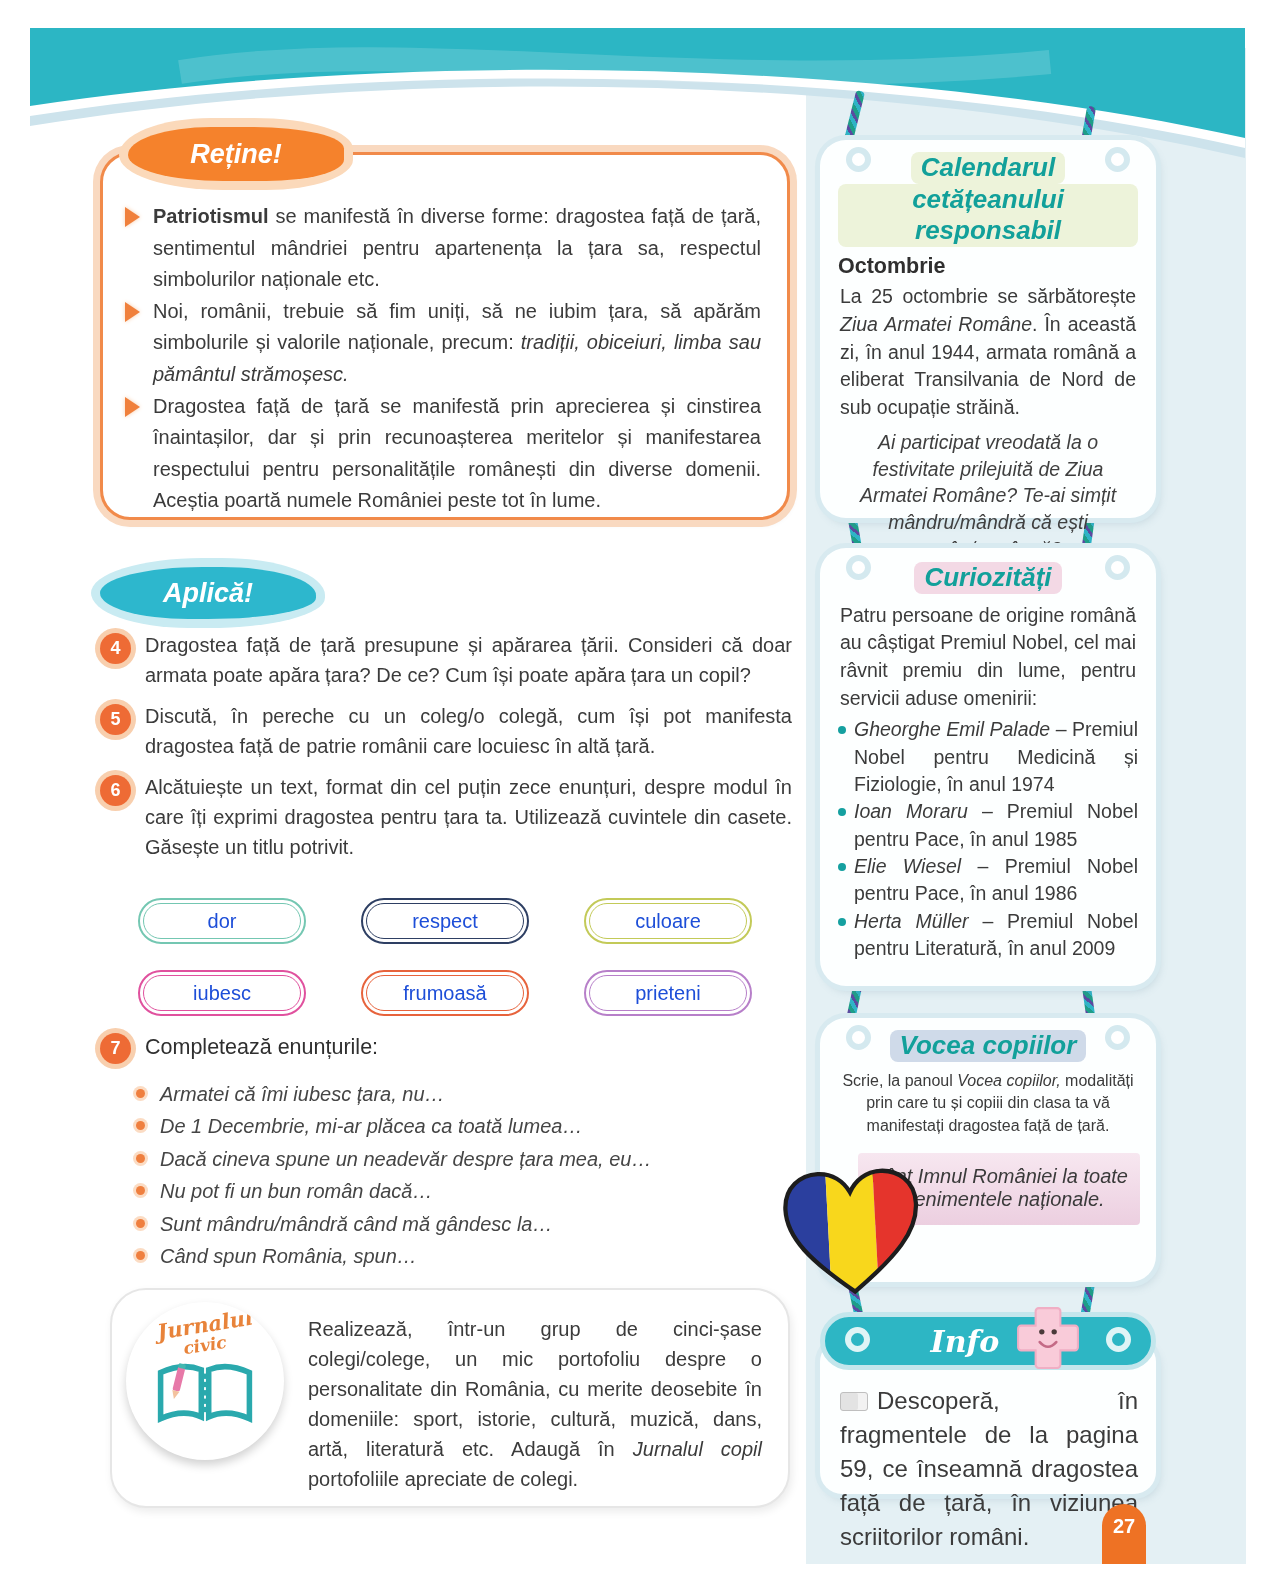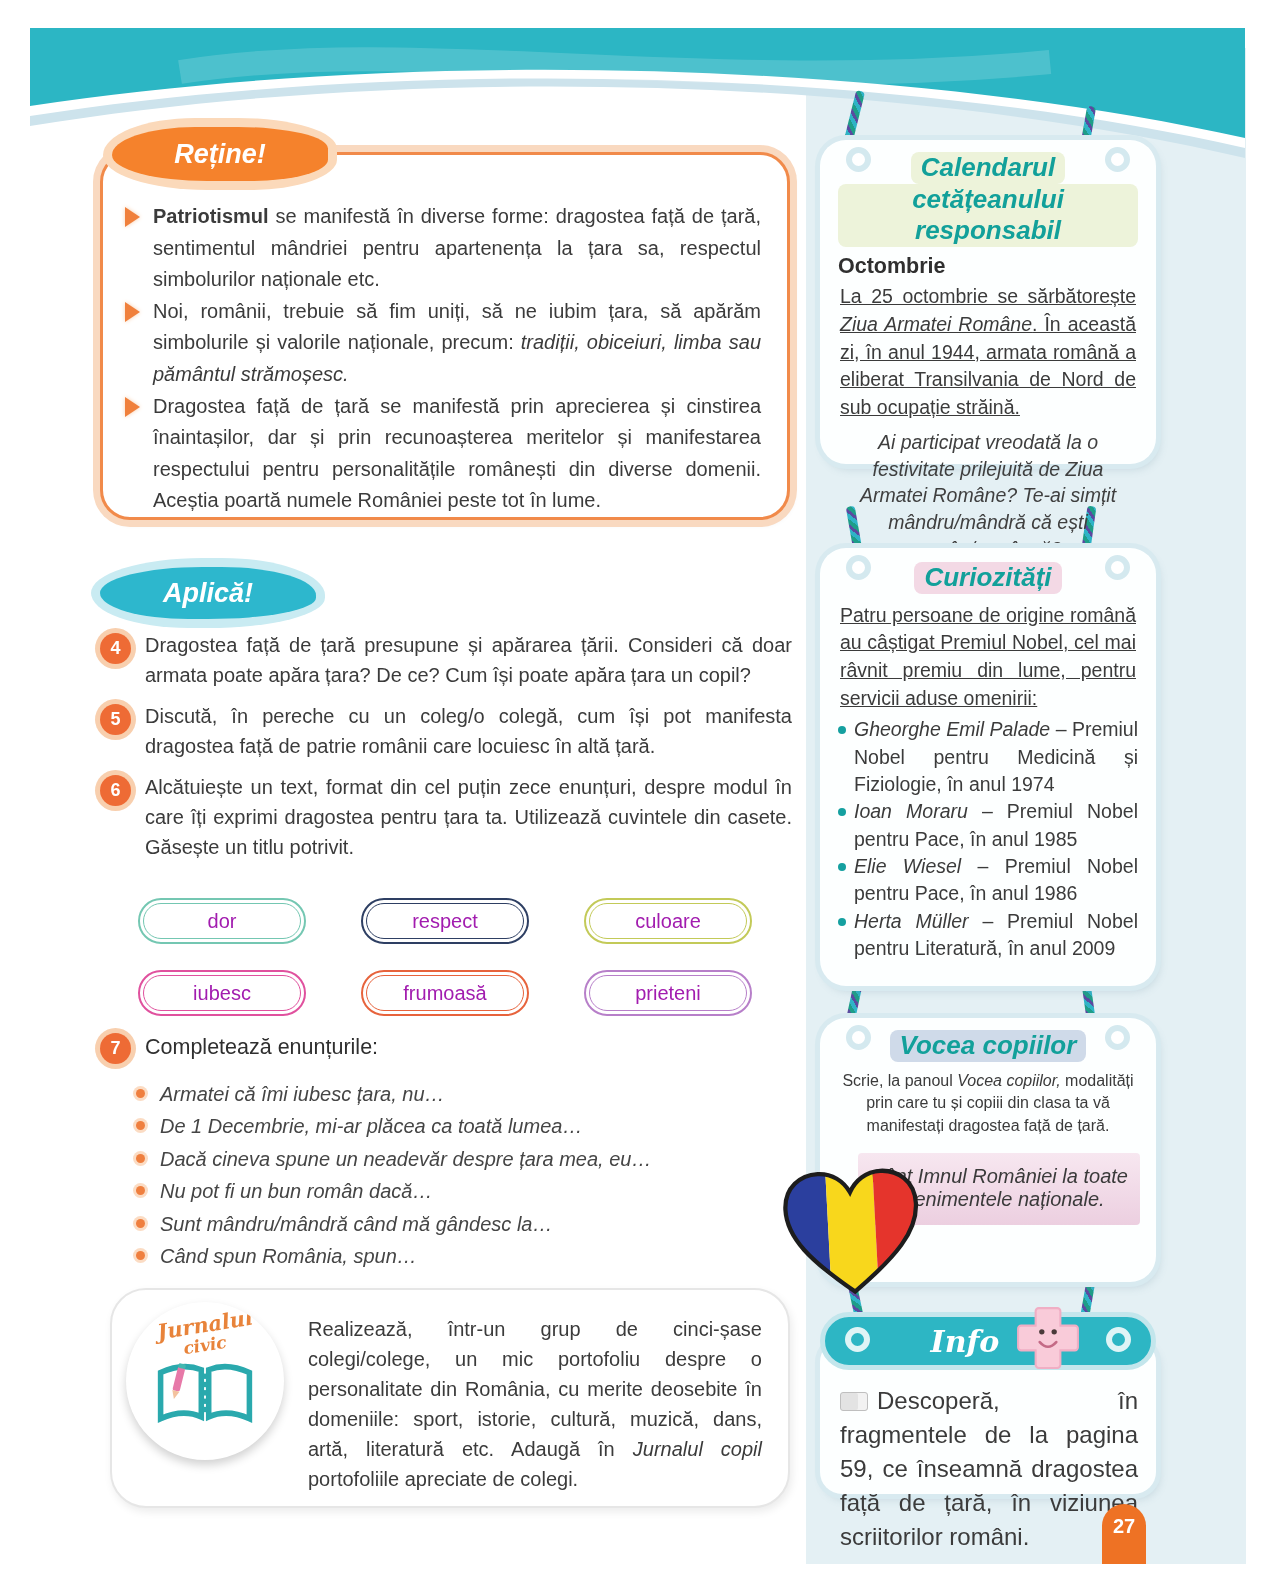--- a/index.html
+++ b/index.html
@@ -6,21 +6,21 @@
   body{
     width:1270px;height:1594px;position:relative;background:#ffffff;
     font-family:"Liberation Sans",sans-serif;color:#3b3b3b;overflow:hidden;
   }
   .right-panel{position:absolute;left:806px;top:48px;width:440px;height:1516px;background:#e4f0f4;}
   .top-wave{position:absolute;left:0;top:0;width:1270px;height:220px;}
 
   
   .badge{position:absolute;display:flex;align-items:center;justify-content:center;
     color:#fff;font-weight:bold;font-style:italic;font-size:27px;z-index:4;}
-  .badge-orange{left:112px;top:127px;width:216px;height:54px;background:#f5822c;
+  .badge-orange{left:128px;top:127px;width:216px;height:54px;background:#f5822c;
     border-radius:48% 52% 45% 55% / 65% 50% 50% 60%;box-shadow:0 0 0 9px #fbd9ba;}
   .badge-teal{left:100px;top:567px;width:216px;height:52px;background:#2db7cd;
     border-radius:52% 48% 55% 45% / 55% 60% 45% 55%;box-shadow:0 0 0 9px #c9ebf2;}
 
   
   .retine-box{position:absolute;left:100px;top:152px;width:690px;height:368px;background:#fff;
     border:3.5px solid #f18a4a;border-radius:30px;
     box-shadow:0 0 0 7px #f9d9c0, 3px 4px 6px rgba(0,0,0,.08);
     box-sizing:border-box;padding:46px 26px 0 22px;z-index:2;}
   .retine-box ul{margin:0;padding:0;list-style:none;}
@@ -34,21 +34,21 @@
   .qitem{display:flex;gap:14px;margin-bottom:11px;}
   .qnum{flex:0 0 31px;width:31px;height:31px;border-radius:50%;background:#ee6b35;
     box-shadow:0 0 0 5px #f8cfae;color:#fff;font-weight:bold;font-size:18px;
     display:flex;align-items:center;justify-content:center;margin-top:3px;}
   .qitem p{margin:0;font-size:20px;line-height:1.5;text-align:justify;}
 
   
   .chips{position:absolute;left:138px;top:898px;width:614px;display:grid;
     grid-template-columns:repeat(3,168px);column-gap:55px;row-gap:26px;}
   .chip{height:46px;border:2px solid var(--c,#888);border-radius:26px;position:relative;
-    display:flex;align-items:center;justify-content:center;font-size:20px;color:#a21caf;background:#fff;box-sizing:border-box;}
+    display:flex;align-items:center;justify-content:center;font-size:20px;color:#1d4ed8;background:#fff;box-sizing:border-box;}
   .chip::before{content:"";position:absolute;inset:3px;border:1.5px solid var(--c,#888);border-radius:21px;}
 
   
   .task7{position:absolute;left:100px;top:1030px;width:690px;}
   .t7head{display:flex;gap:14px;align-items:center;}
   .t7head .title{font-size:21.5px;color:#2f2f2f;}
   .t7list{margin:14px 0 0 36px;padding:0;list-style:none;}
   .t7list li{position:relative;padding-left:24px;font-size:20px;font-style:italic;
     line-height:1.62;color:#454545;}
   .dot{position:absolute;left:0;top:11px;width:9px;height:9px;border-radius:50%;
@@ -68,23 +68,23 @@
   .card{position:absolute;left:820px;width:336px;background:#fdffff;border-radius:26px;
     box-shadow:0 0 0 5px #d8eaf0, 3px 5px 9px rgba(100,140,160,.25);box-sizing:border-box;z-index:2;}
   .grommet{position:absolute;top:7px;width:13px;height:13px;border:6px solid #d4e9ef;
     border-radius:50%;background:#fff;}
   .g-left{left:26px}.g-right{right:26px}
   .c-title{text-align:center;color:#12a09a;font-weight:bold;font-style:italic;font-size:26px;line-height:1.22;}
   .hl{display:inline-block;padding:0 10px;border-radius:8px;}
   .hl-green{background:#edf3da;}
   .hl-pink{background:#f3d9e5;}
   .hl-blue{background:#cfdae9;}
-  .card-calendar{top:140px;height:324px;padding:12px 18px 0;}
+  .card-calendar{top:140px;height:378px;padding:12px 18px 0;}
   .month{text-align:left;font-weight:bold;font-size:21.5px;color:#2f2f2f;margin:7px 0 4px;}
-  .cpara{font-size:19.5px;line-height:1.42;text-align:justify;margin:0 2px;text-decoration:underline;}
+  .cpara{font-size:19.5px;line-height:1.42;text-align:justify;margin:0 2px;}
   .cquestion{font-style:italic;text-align:center;font-size:19.5px;line-height:1.38;margin-top:7px;color:#3f3f3f;}
 
   .card-curio{top:548px;height:438px;padding:14px 18px 0;}
   .laureates{margin:4px 0 0;padding:0;list-style:none;}
   .laureates li{position:relative;padding-left:16px;font-size:19.5px;line-height:1.4;text-align:justify;}
   .tealdot{position:absolute;left:0;top:10px;width:8px;height:8px;border-radius:50%;background:#15a0a0;}
 
   .card-vocea{top:1018px;height:264px;padding:12px 16px 0;}
   .vtext{text-align:center;font-size:16px;line-height:1.4;margin-top:8px;}
   .vquote{margin:12px 0px 0 22px;background:linear-gradient(180deg,#f7e7f0,#eccfe0);

